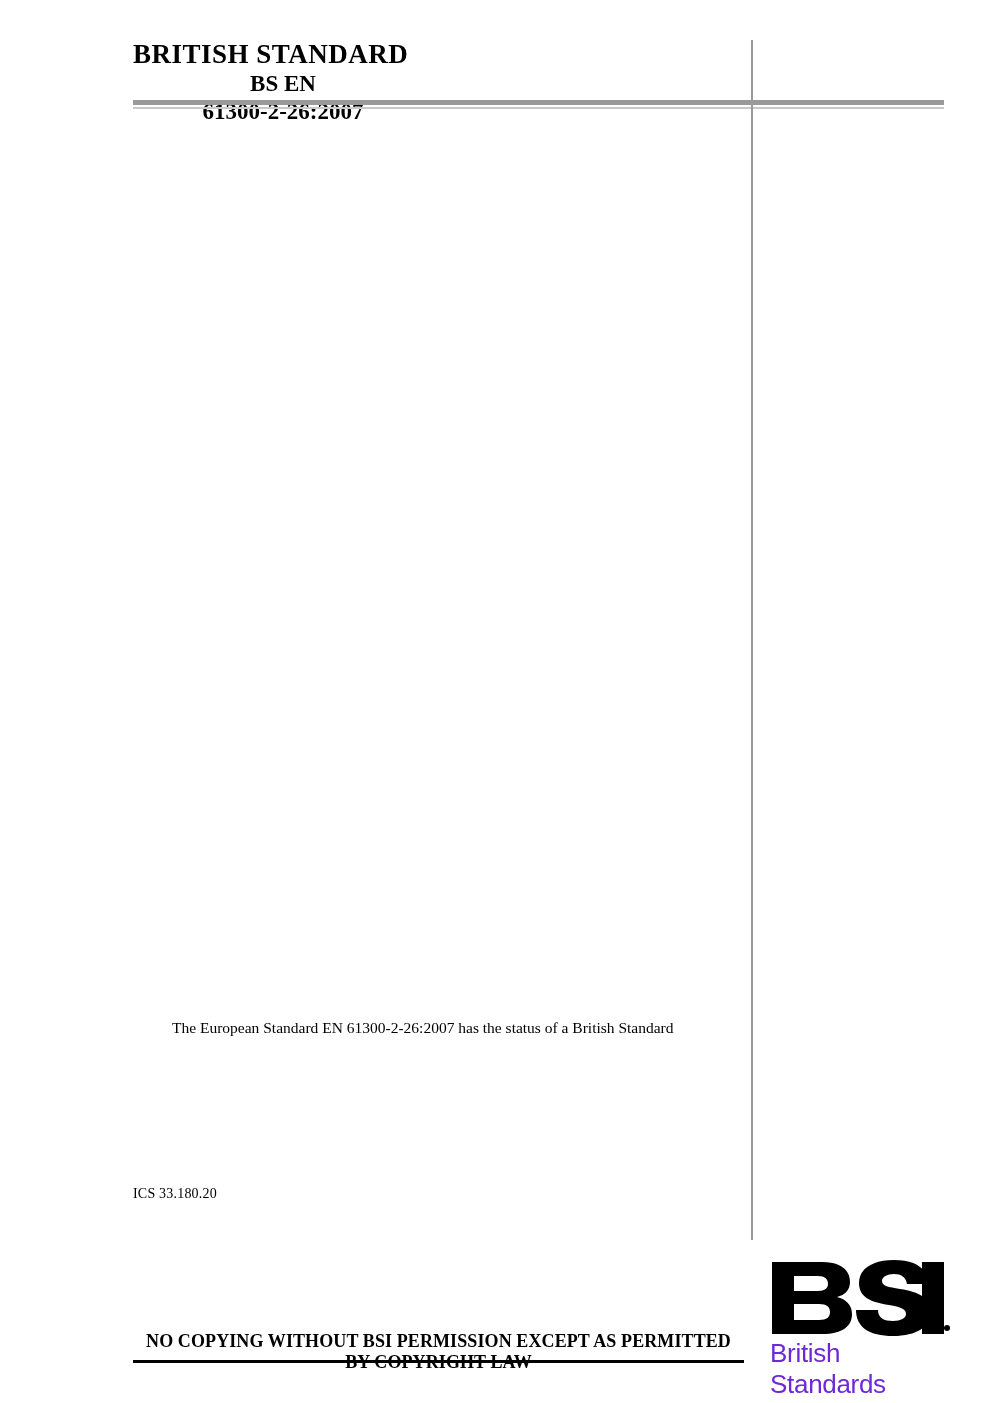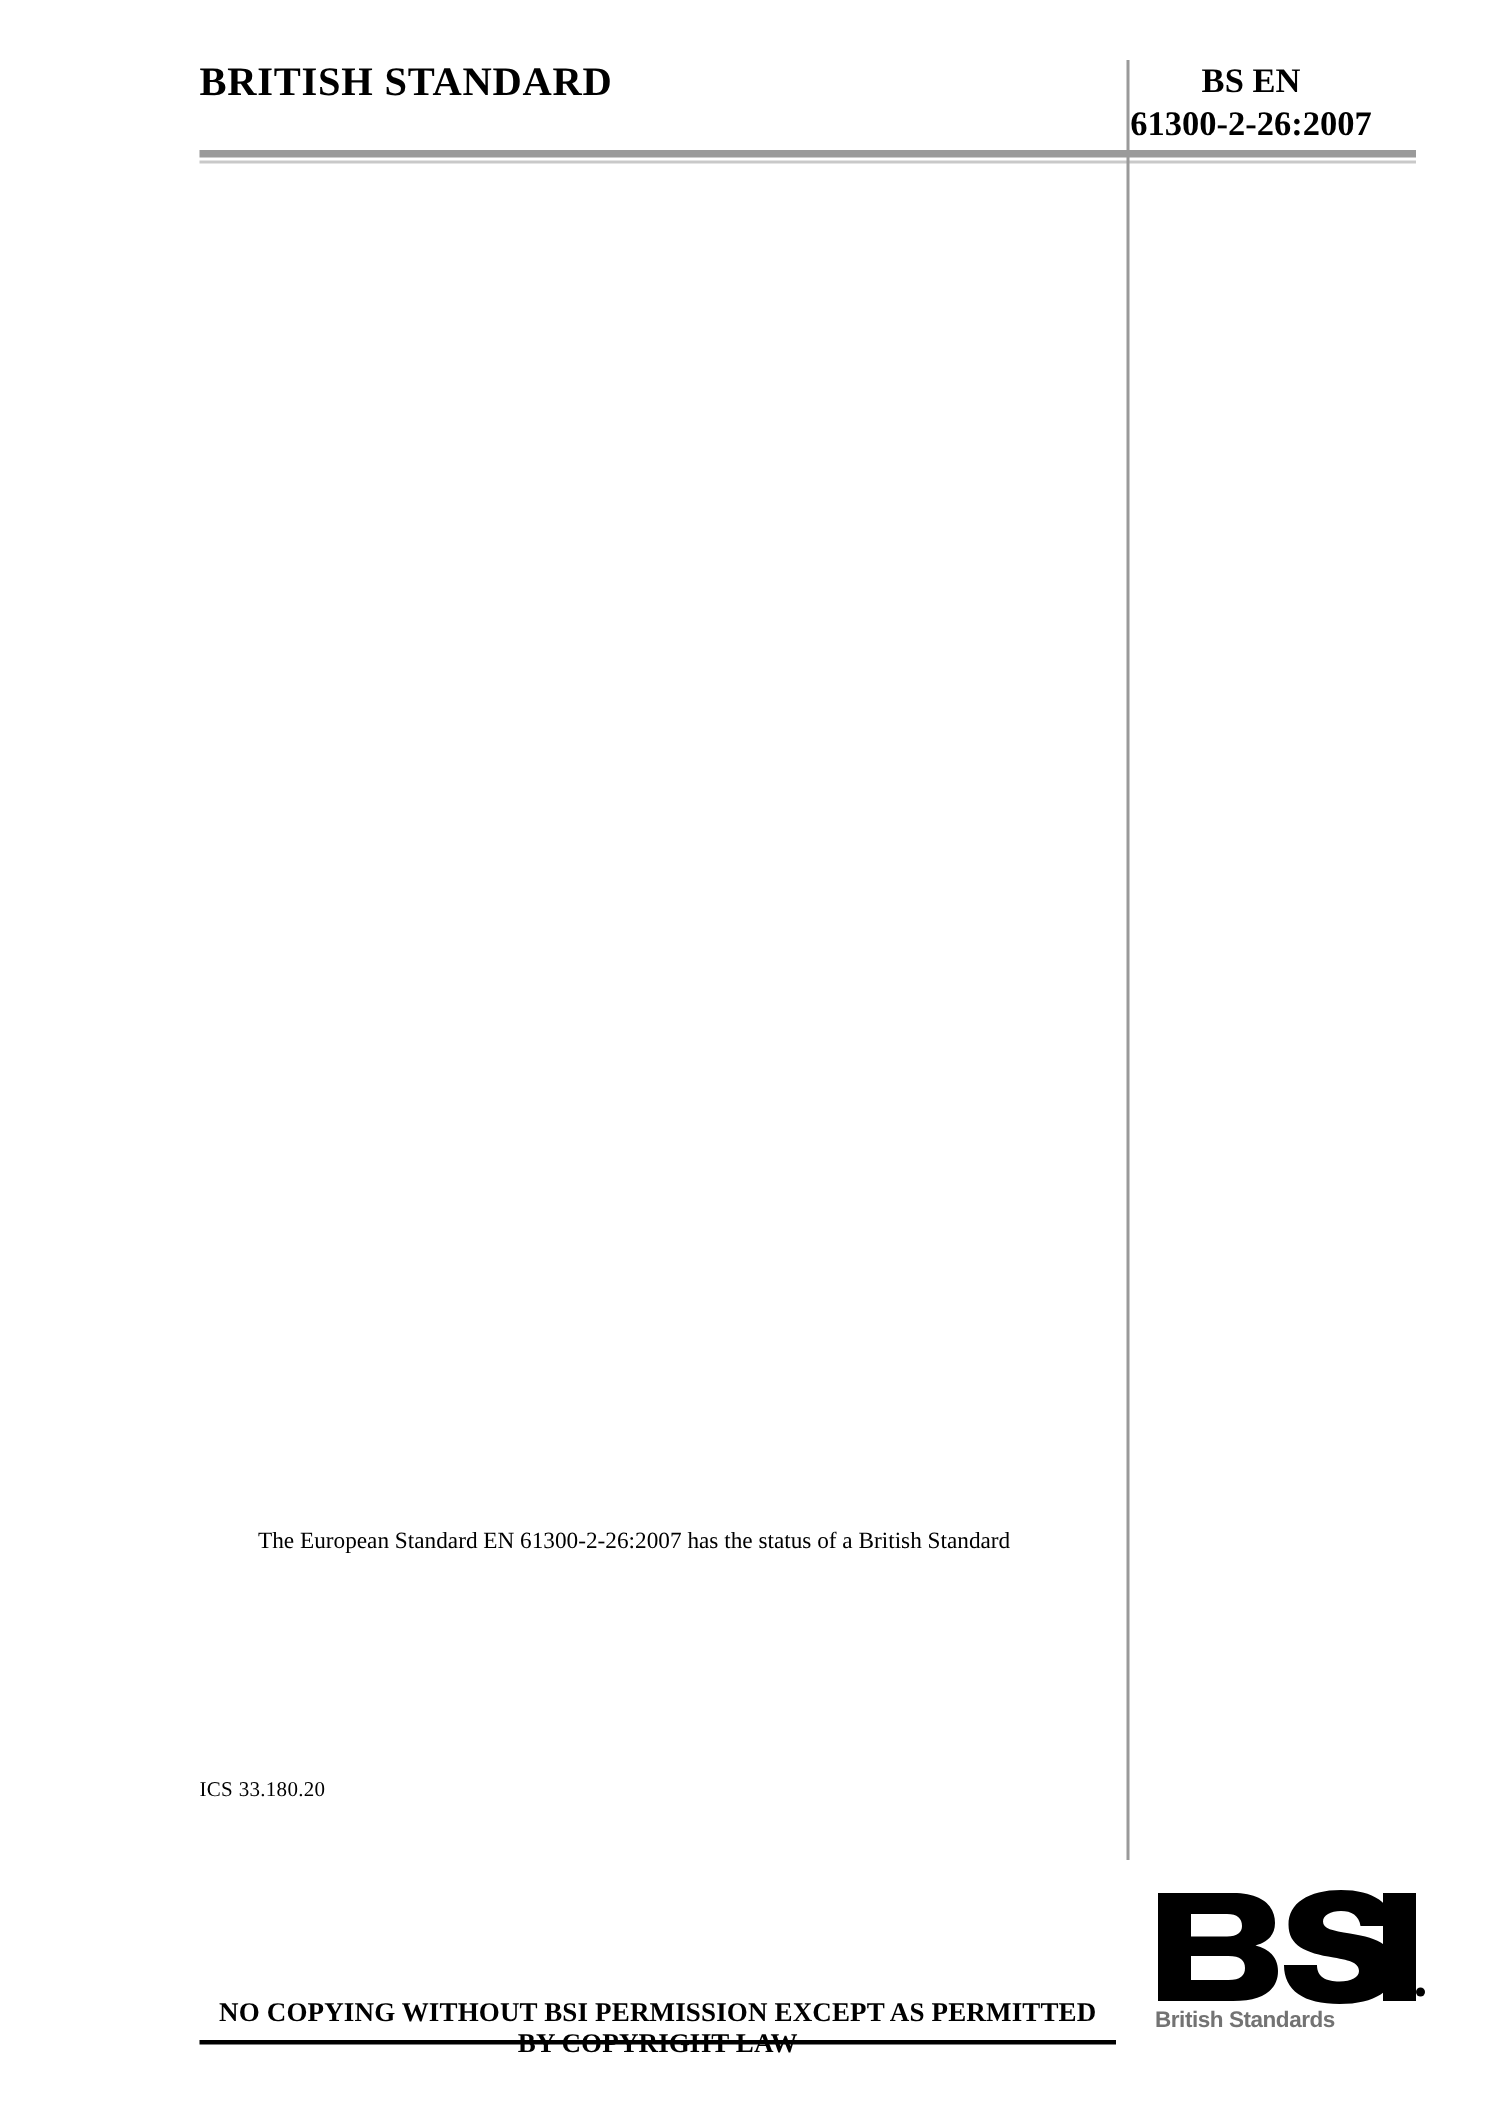--- a/index.html
+++ b/index.html
@@ -19,20 +19,21 @@
 
   
   .header {
     position: absolute;
     left: 133px;
     top: 40px;
     right: 48px;
     display: flex;
     justify-content: space-between;
     align-items: flex-start;
+    flex-direction: column;
   }
   .header-left {
     font-family: "Liberation Serif", serif;
     font-weight: bold;
     font-size: 27px;
     letter-spacing: 0.5px;
     line-height: 1.1;
   }
   .header-right {
     font-family: "Liberation Serif", serif;
@@ -144,25 +145,25 @@
     left: 770px;
     top: 1258px;
     width: 180px;
     height: 110px;
   }
   .logo-mark {
     display: block;
   }
   .logo-text {
     font-family: "Liberation Sans", sans-serif;
-    font-weight: bold;
-    font-size: 15px;
+    font-weight: normal;
+    font-size: 26px;
     letter-spacing: -0.3px;
     margin-top: 2px;
-    color: #737373;
+    color: #6d28d9;
   }
 </style>
 </head>
 <body>
 
 <div class="page">
 
   <div class="header">
     <div class="header-left">BRITISH STANDARD</div>
     <div class="header-right">

